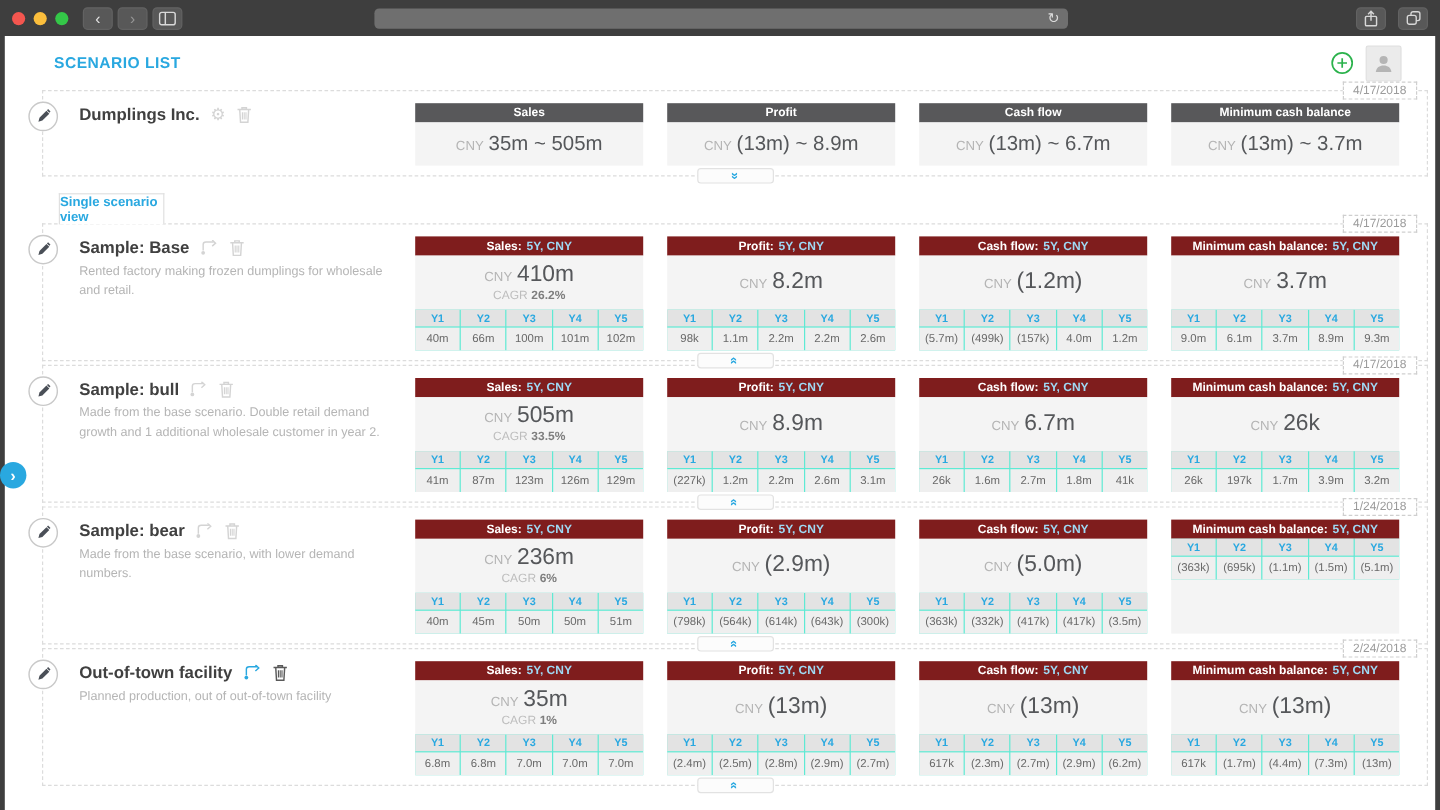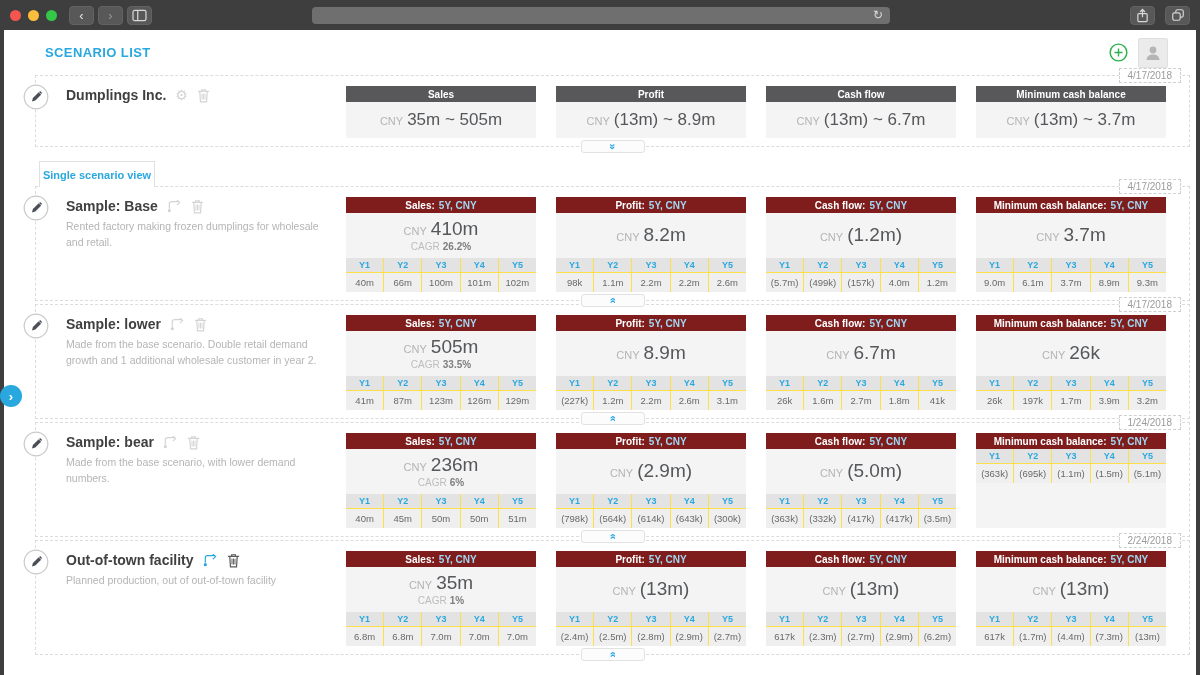--- a/index.html
+++ b/index.html
@@ -65,34 +65,34 @@
   .card-sub { color:#9fd9f4; font-weight:600; }
   .card-body { flex:1; background:#f4f4f4; display:flex; flex-direction:column; }
   .card-mid { flex:1; display:flex; flex-direction:column; justify-content:center; align-items:center; gap:2px;text-align:right; }
   .big-val { font-size:19px; color:#55575a; line-height:1.1; }
   .summary-row .big-val { font-size:17px; }
   .cny { font-size:11px; color:#b4b4b4; margin-right:4px; }
   .cagr-line { font-size:10px; }
   .cagr-label { color:#bdbdbd; margin-right:3px; }
   .cagr-val { color:#7e7e7e; font-weight:600; }
 
-  .ytable { display:grid; grid-template-columns:repeat(5,1fr); gap:1px; background:#fde047; }
+  .ytable { display:grid; grid-template-columns:repeat(5,1fr); gap:1px; background:#5eead4; }
   .yh { background:#e3e3e3; color:#29a8e0; font-size:9px; font-weight:bold; text-align:center;
         height:14px; line-height:14px; }
   .yv { background:#efefef; color:#696969; font-size:9.5px; text-align:center; height:19px; line-height:19px;
         white-space:nowrap; overflow:hidden; }
 
   .collapse-btn { position:absolute; left:50%; bottom:-7px; transform:translateX(-50%);
                   width:64px; height:13px; background:#fcfcfc; border:1px solid #e2e2e2; border-radius:3px;
                   display:flex; align-items:center; justify-content:center; cursor:pointer; z-index:1; }
   .chev { display:inline-block; color:#29a8e0; font-size:11px; font-weight:bold; line-height:1; }
   .chev.down { transform:rotate(90deg); }
   .chev.up { transform:rotate(-90deg); }
 
-  .tab { width:116px; height:26px; margin-left:4px; border:1px solid #e0e0e0; border-bottom:none;
+  .tab { width:88px; height:26px; margin-left:14px; border:1px solid #e0e0e0; border-bottom:none;
          background:#fff; position:relative; z-index:2; margin-bottom:-1px;
          display:flex; align-items:center; justify-content:center;
          color:#29a8e0; font-size:11px; font-weight:bold; cursor:pointer; }
 
   .panel-toggle { position:absolute; left:-4px; top:355px; width:22px; height:22px; border-radius:50%;
                   background:#29a8e0; border:none; color:#fff; font-size:13px; font-weight:bold;
                   display:flex; align-items:center; justify-content:center; cursor:pointer; z-index:5; }
 </style>
 </head>
 <body>
@@ -384,21 +384,21 @@
     <div class="row-inner">
       <div class="left-col">
         <button class="edit-btn">
           <svg class="icon-svg" width="26" height="26" viewBox="0 0 26 26">
             <circle cx="13" cy="13" r="11.8" fill="#fff" stroke="#c9c9c9" stroke-width="1.2"></circle>
             <path d="M9 17.4l.9-3.3 5.8-5.8 2.4 2.4-5.8 5.8-3.3.9z" fill="#4a4f57"></path>
             <path d="M16.6 7.4l2 2" stroke="#4a4f57" stroke-width="1.4"></path>
           </svg>
         </button>
         <div class="title-row">
-          <span class="scen-title">Sample: lower</span>
+          <span class="scen-title">Sample: bull</span>
           <button class="t-icon branch-btn">
             <svg class="icon-svg" width="15" height="13" viewBox="0 0 16 14">
               <circle cx="2.4" cy="11.5" r="1.7" fill="currentColor"></circle>
               <path d="M2.4 9.5V4c0-1.5 1-2.2 2.5-2.2h7" fill="none" stroke="currentColor" stroke-width="1.3"></path>
               <path d="M9.5 4.5L12.5 1.8 9.5-1" fill="none" stroke="currentColor" stroke-width="1.3" transform="translate(1,1)"></path>
             </svg>
           </button>
           <button class="t-icon trash-btn">
             <svg class="icon-svg" width="13" height="15" viewBox="0 0 14 16">
               <path d="M1 3.5h12M5 3.3V1.8h4v1.5M3 3.5l.7 11.3h6.6L11 3.5" fill="none" stroke="currentColor" stroke-width="1.3"></path>

